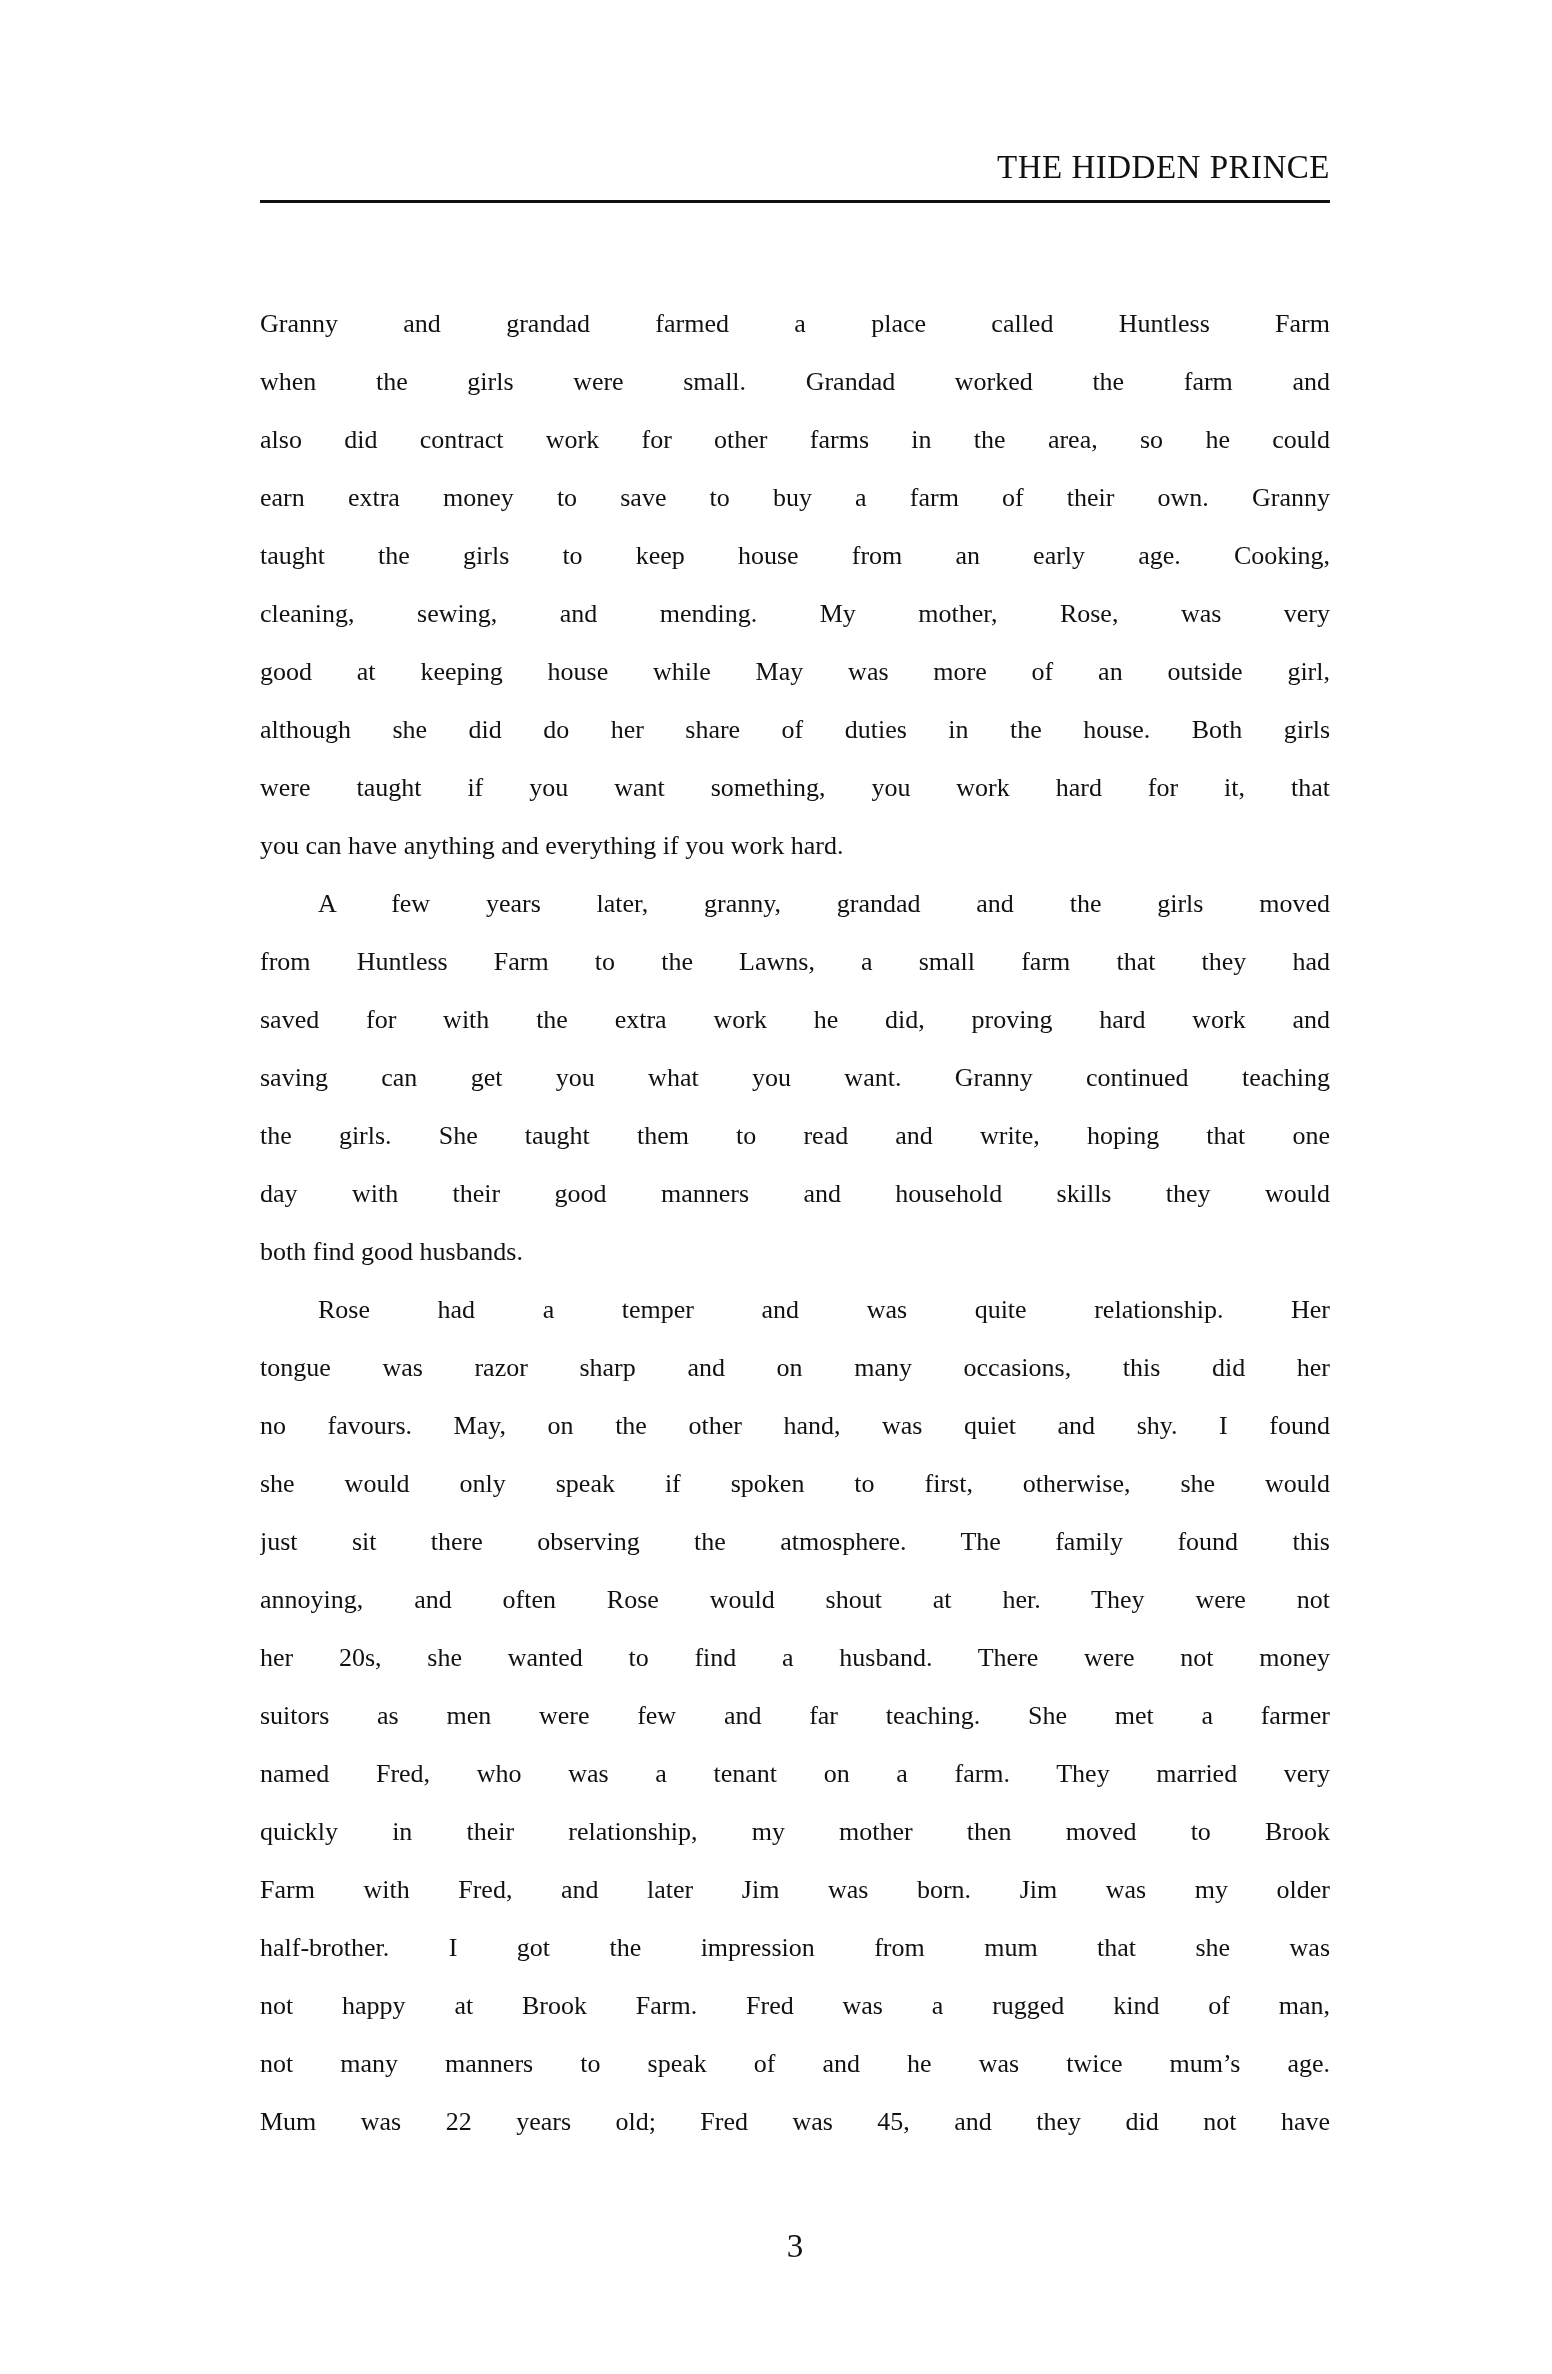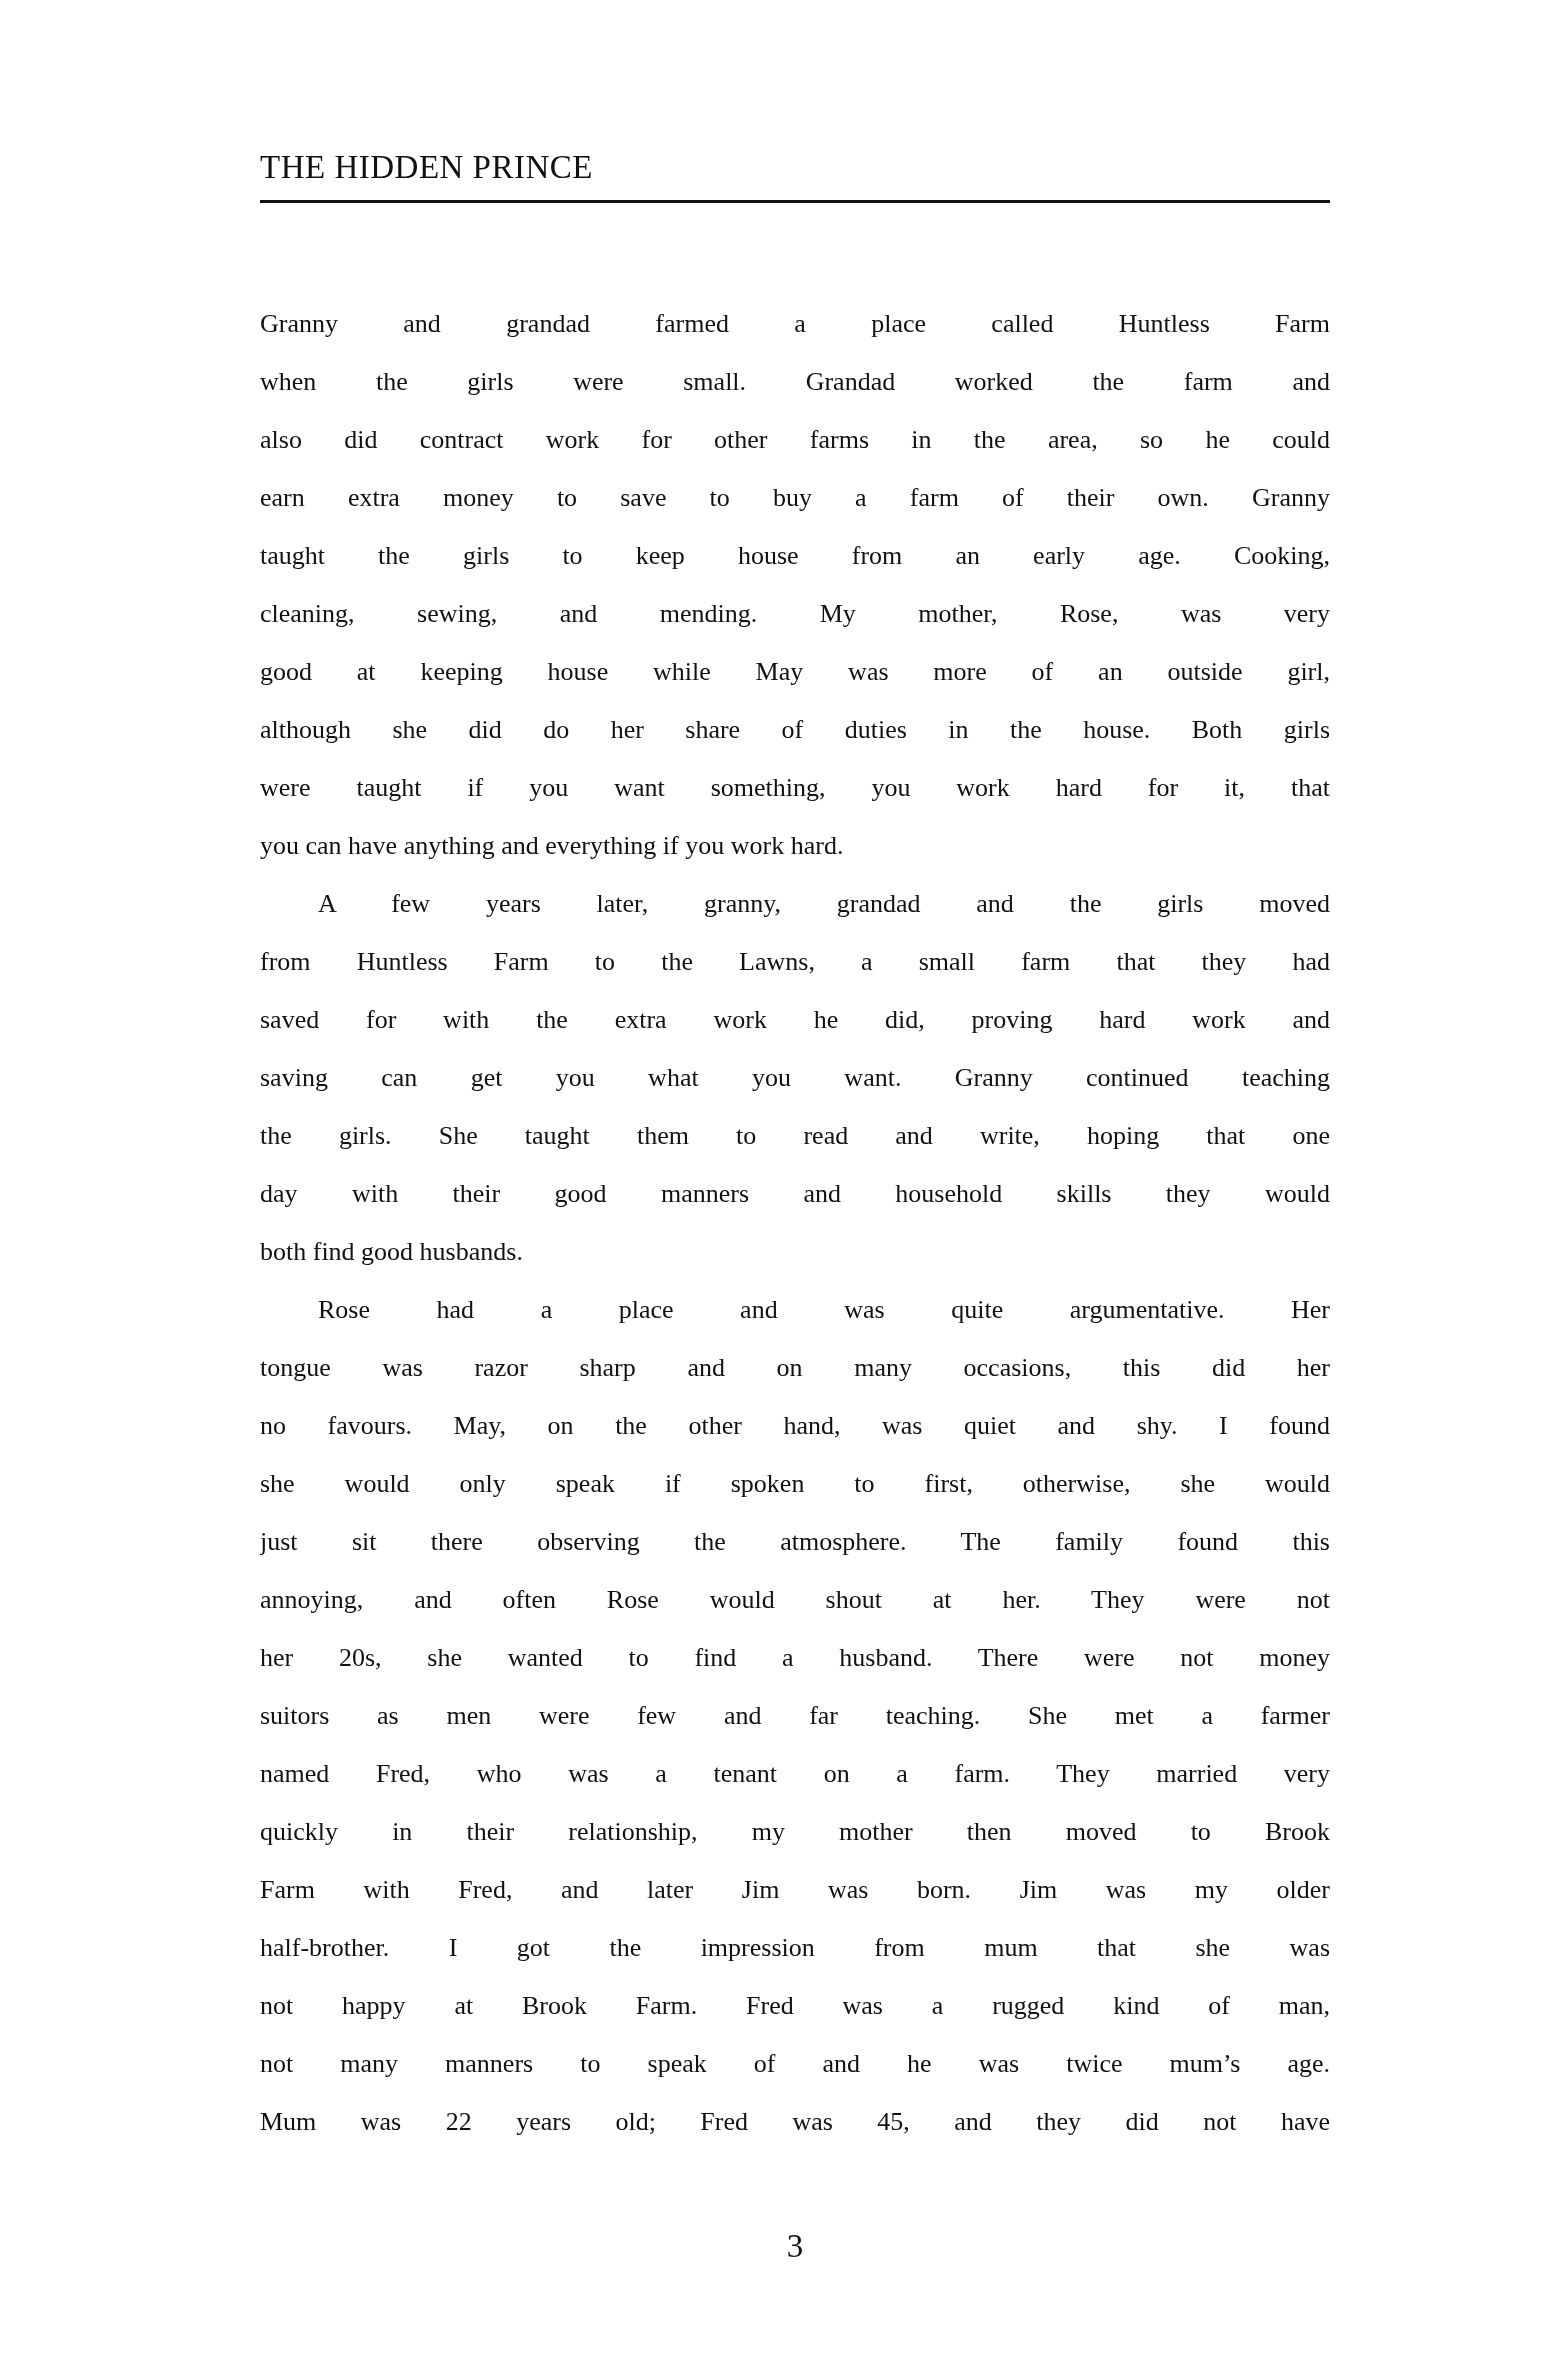--- a/index.html
+++ b/index.html
@@ -13,21 +13,21 @@
     position: relative;
     overflow: hidden;
     font-family: "Liberation Serif", "DejaVu Serif", serif;
     color: #111111;
   }
   .running-header {
     position: absolute;
     left: 260px;
     width: 1070px;
     top: 147px;
-    text-align: left;
+    text-align: right;
     font-size: 33px;
     letter-spacing: 0.5px;
     line-height: 41px;
   }
   .header-rule {
     position: absolute;
     left: 260px;
     width: 1070px;
     top: 200px;
     height: 2.8px;
@@ -90,21 +90,21 @@
     <span class="line indent">A few years later, granny, grandad and the girls moved</span>
     <span class="line">from Huntless Farm to the Lawns, a small farm that they had</span>
     <span class="line">saved for with the extra work he did, proving hard work and</span>
     <span class="line">saving can get you what you want. Granny continued teaching</span>
     <span class="line">the girls. She taught them to read and write, hoping that one</span>
     <span class="line">day with their good manners and household skills they would</span>
     <span class="line last">both find good husbands.</span>
   </div>
 
   <div class="paragraph">
-    <span class="line indent">Rose had a place and was quite argumentative. Her</span>
+    <span class="line indent">Rose had a temper and was quite relationship. Her</span>
     <span class="line">tongue was razor sharp and on many occasions, this did her</span>
     <span class="line">no favours. May, on the other hand, was quiet and shy. I found</span>
     <span class="line">she would only speak if spoken to first, otherwise, she would</span>
     <span class="line">just sit there observing the atmosphere. The family found this</span>
     <span class="line">annoying, and often Rose would shout at her. They were not</span>
     <span class="line">her 20s, she wanted to find a husband. There were not money</span>
     <span class="line">suitors as men were few and far teaching. She met a farmer</span>
     <span class="line">named Fred, who was a tenant on a farm. They married very</span>
     <span class="line">quickly in their relationship, my mother then moved to Brook</span>
     <span class="line">Farm with Fred, and later Jim was born. Jim was my older</span>

